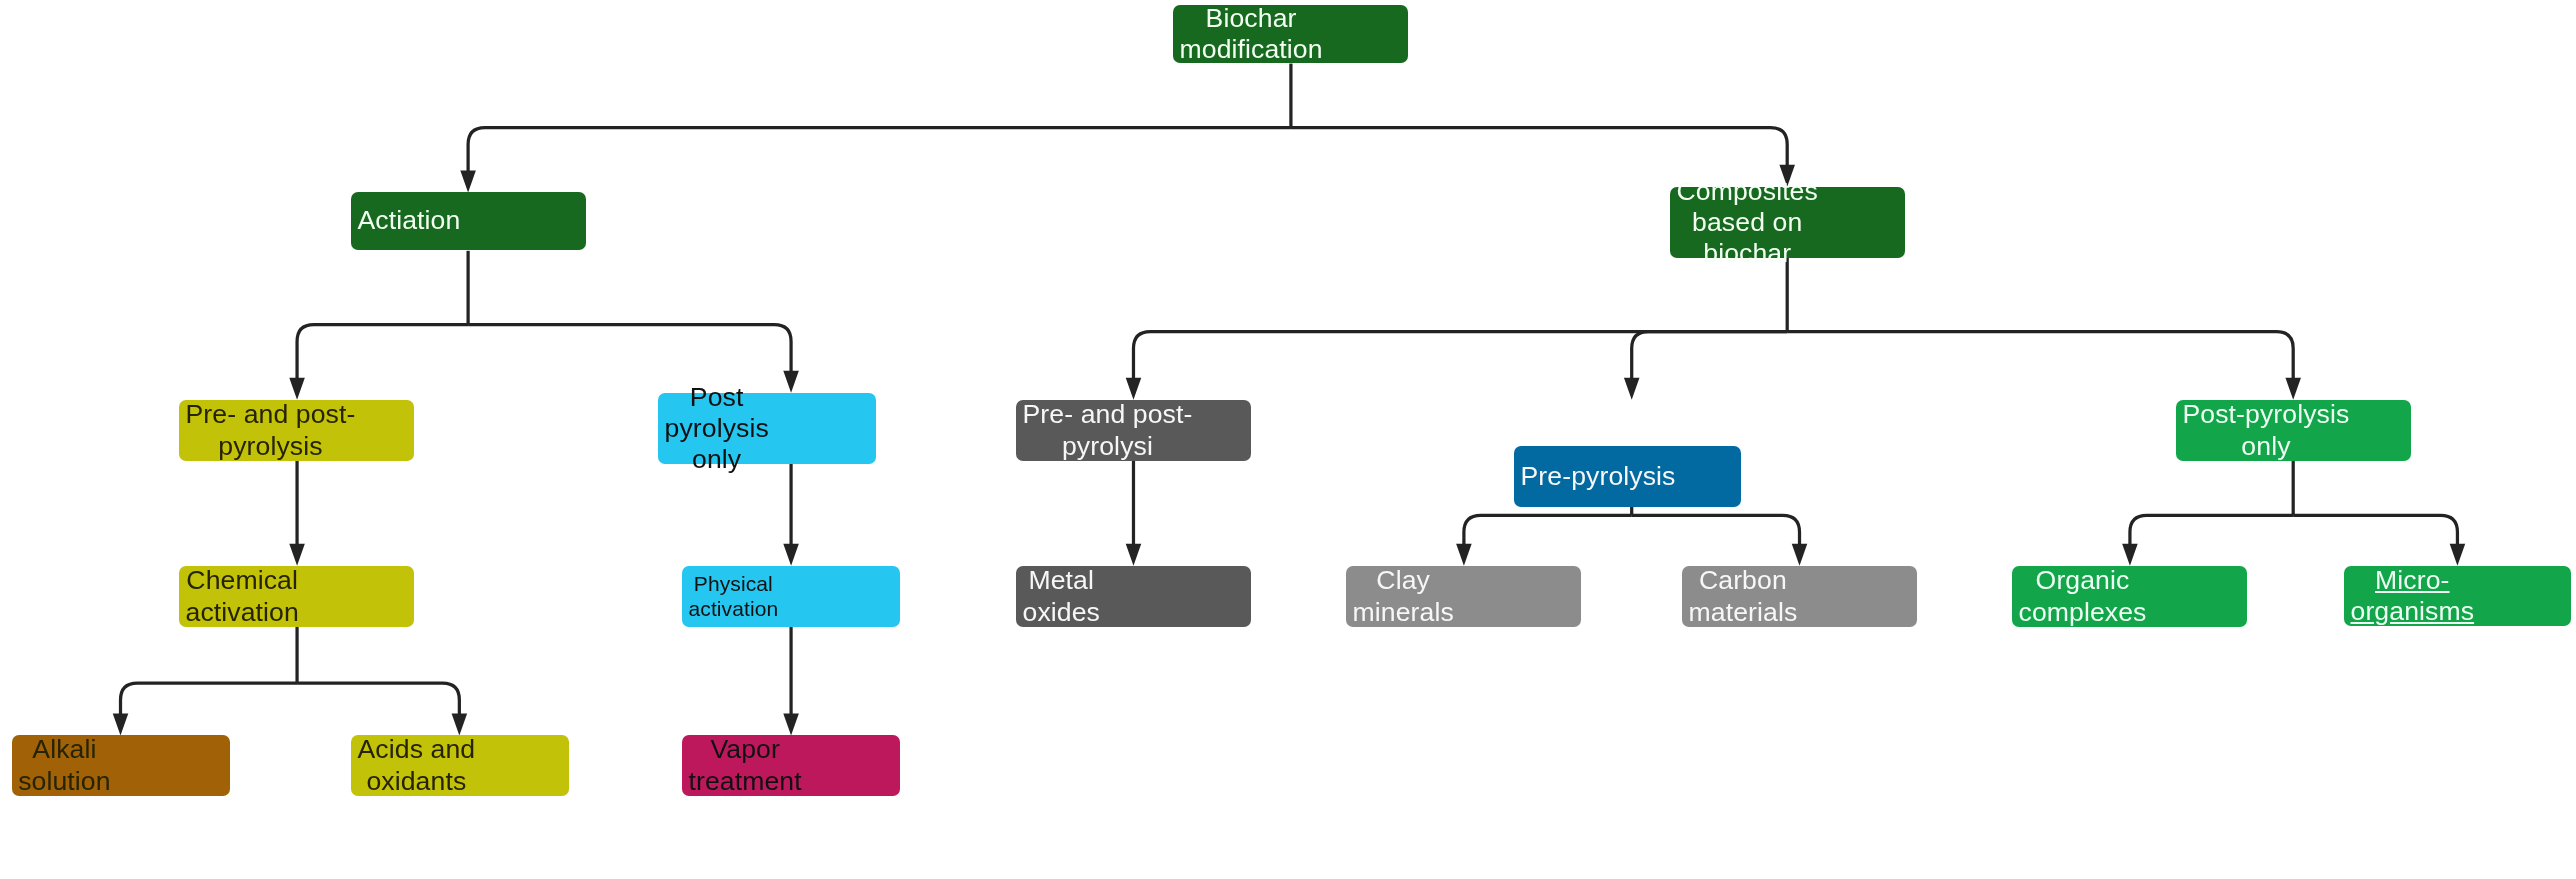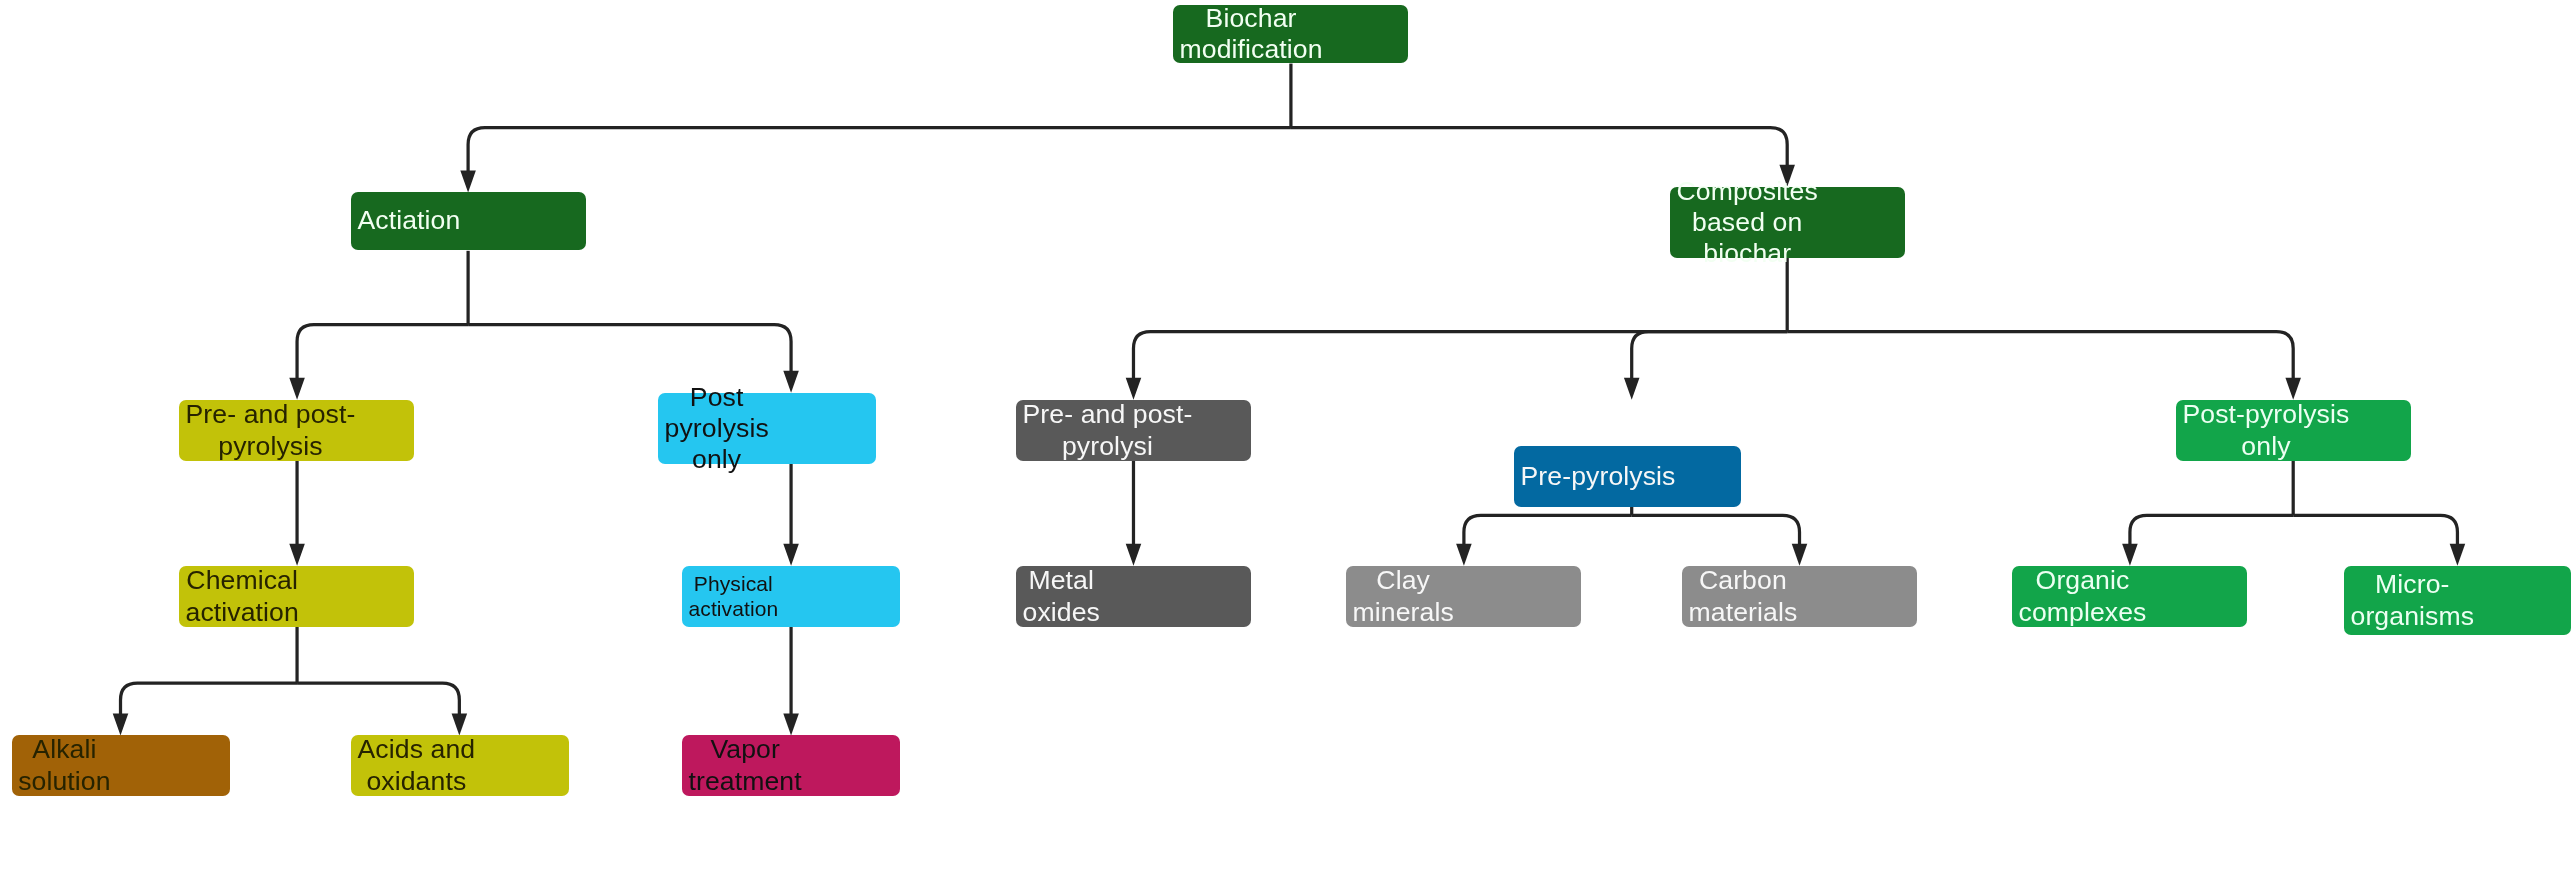--- a/index.html
+++ b/index.html
@@ -110,16 +110,16 @@
 oxides</span></div>
     <div class="node" style="left: 1514px; top: 400px; width: 227px; height: 61px; background: #0369a1; color: rgb(247, 247, 247); font-size: 26.6px; margin-top: 46px;"><span>Pre-pyrolysis</span></div>
     <div class="node" style="left: 1346px; top: 566px; width: 235px; height: 61px; background: rgb(140, 140, 140); color: rgb(247, 247, 247); font-size: 26.6px;"><span>Clay
 minerals</span></div>
     <div class="node" style="left: 1682px; top: 566px; width: 235px; height: 61px; background: rgb(140, 140, 140); color: rgb(247, 247, 247); font-size: 26.6px;"><span>Carbon
 materials</span></div>
     <div class="node" style="left: 2176px; top: 400px; width: 235px; height: 61px; background: rgb(18, 165, 74); color: rgb(236, 255, 242); font-size: 26.6px;"><span>Post-pyrolysis
 only</span></div>
     <div class="node" style="left: 2012px; top: 566px; width: 235px; height: 61px; background: rgb(18, 165, 74); color: rgb(236, 255, 242); font-size: 26.6px;"><span>Organic
 complexes</span></div>
-    <div class="node" style="left: 2344px; top: 566px; width: 227px; height: 69px; background: rgb(18, 165, 74); color: rgb(236, 255, 242); font-size: 26.6px;"><span>Micro-
+    <div class="node" style="left: 2344px; top: 566px; width: 227px; height: 60px; background: rgb(18, 165, 74); color: rgb(236, 255, 242); font-size: 26.6px; text-decoration: underline;"><span>Micro-
 organisms</span></div>
   </div>
 
 
 </body></html>

